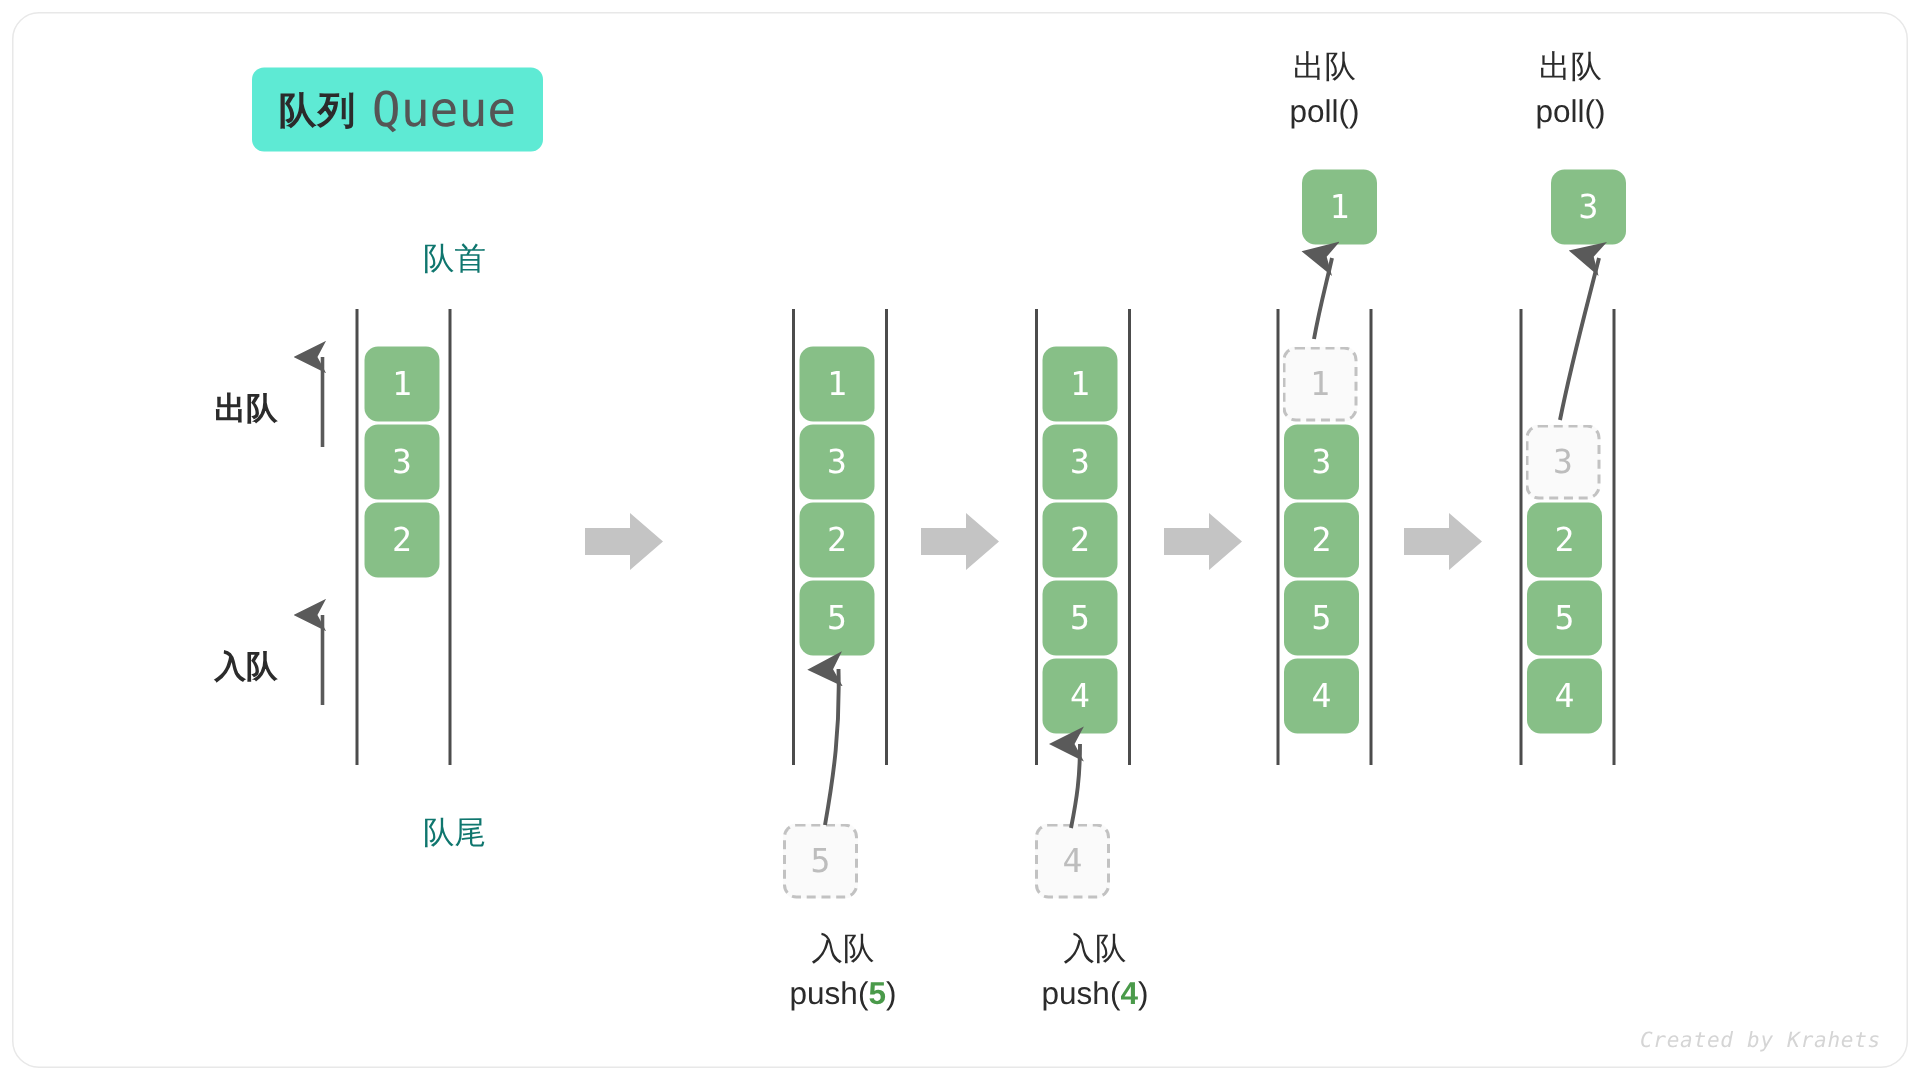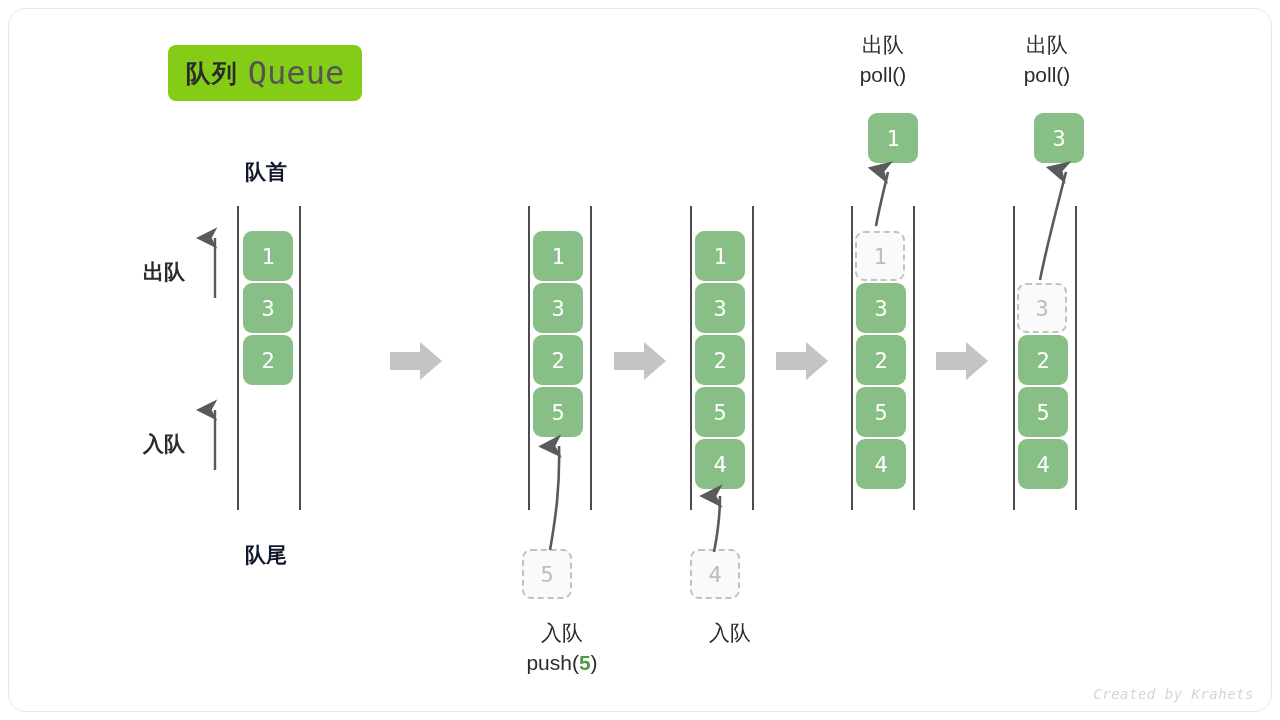--- a/index.html
+++ b/index.html
@@ -28,21 +28,21 @@
   }
   .abs { position: absolute; }
 
   
   .title-badge {
     position: absolute;
     left: 168px;
     top: 45px;
     width: 194px;
     height: 56px;
-    background: #84cc16;
+    background: #5eead4;
     border-radius: 8px;
     display: flex;
     align-items: center;
     justify-content: center;
     gap: 10px;
     box-sizing: border-box;
   }
   .title-cn {
     font-size: 25px;
     font-weight: bold;
@@ -52,23 +52,23 @@
   .title-en {
     font-family: "DejaVu Sans Mono", monospace;
     font-size: 32px;
     color: #555555;
   }
 
   
   .col-label {
     position: absolute;
     font-size: 21px;
-    font-weight: bold;
-    color: #0f172a;
-    text-align: center;
+    font-weight: normal;
+    color: #0f766e;
+    text-align: right;
     white-space: nowrap;
   }
 
   
   .side-label {
     position: absolute;
     font-size: 21px;
     font-weight: bold;
     color: #2b2b2b;
     white-space: nowrap;
@@ -211,20 +211,21 @@
     <div class="box" style="left:695px; top:283px;">3</div>
     <div class="box" style="left:695px; top:335px;">2</div>
     <div class="box" style="left:695px; top:387px;">5</div>
     <div class="box" style="left:695px; top:439px;">4</div>
     <div class="box ghost" style="left:690px; top:549px;">4</div>
     <svg class="abs" style="left:692px; top:482px;" width="60" height="80">
       <path d="M22,70 C26,50 28,36 28,14" fill="none" stroke="#5a5a5a" stroke-width="2.6" marker-end="url(#mk-push)"></path>
     </svg>
     <div class="op-caption" style="left:630px; top:618px; width:200px;">
       <span class="op-cn">入队</span>
+      <span class="op-code"><span>push(</span><span class="op-num">4</span><span>)</span></span>
     </div>
   </div>
 
   <svg class="step-arrow" style="left:776px; top:340px;" width="56" height="44">
     <path d="M0,12 L30,12 L30,2 L52,21 L30,40 L30,30 L0,30 Z" fill="#c4c4c4"></path>
   </svg>
 
   <div>
     <div class="rail" style="left:851px; top:206px; height:304px;"></div>
     <div class="rail" style="left:913px; top:206px; height:304px;"></div>

